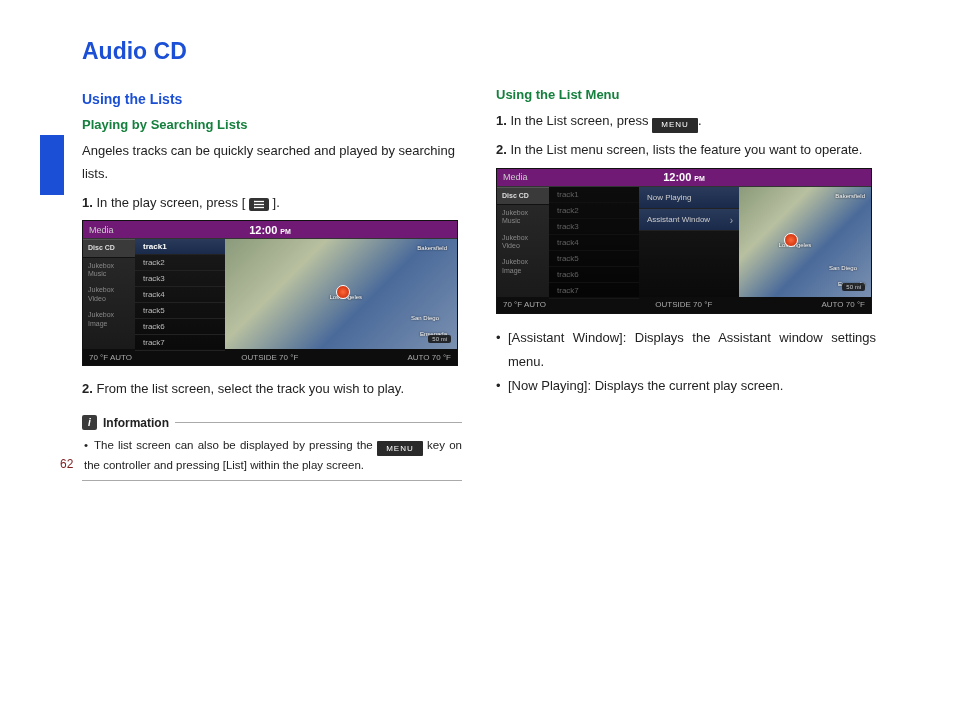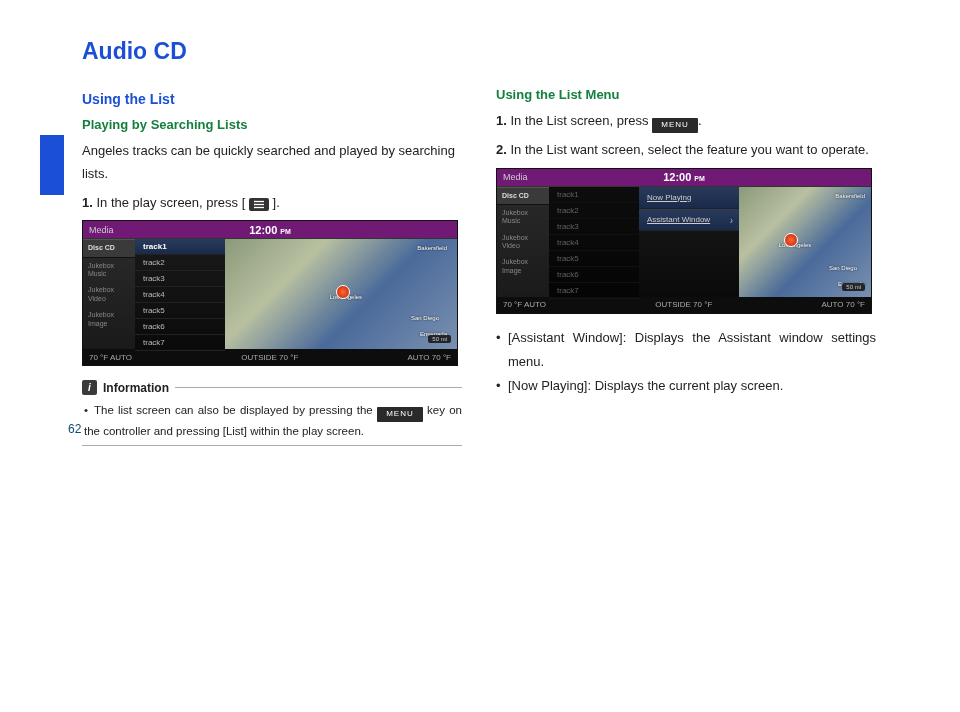--- a/index.html
+++ b/index.html
@@ -23,52 +23,52 @@
 .ss-header .clock { margin: 0 auto; color: #fff; font-weight: bold; font-size: 11px; }
 .ss-header .clock small { font-size: 7px; }
 .ss-body { display: flex; height: 110px; }
 .ss-sidebar { width: 52px; background: linear-gradient(#2a2a2a, #1a1a1a); color: #888; font-size: 7px; display: flex; flex-direction: column; }
 .ss-sidebar .item { padding: 4px 5px; line-height: 1.2; }
 .ss-sidebar .item.active { background: #3a3a3a; color: #ddd; font-weight: bold; border-top: 1px solid #555; border-bottom: 1px solid #111; }
 .ss-tracks { width: 90px; background: linear-gradient(#1a1a1a, #0a0a0a); color: #bbb; font-size: 8px; }
 .ss-tracks .trk { padding: 3px 8px; border-bottom: 1px solid #222; }
 .ss-tracks .trk.active { color: #fff; font-weight: bold; background: linear-gradient(#2a3a5a, #1a2a4a); }
 .ss-menu { width: 100px; background: linear-gradient(#1a1a1a, #0a0a0a); color: #ccc; font-size: 8px; }
-.ss-menu .menu-item { padding: 6px 8px; border-bottom: 1px solid #222; background: linear-gradient(#2a3a5a, #1a2a4a); position: relative; text-decoration: underline; }
+.ss-menu .menu-item { padding: 6px 8px; border-bottom: 1px solid #222; background: linear-gradient(#2a3a5a, #1a2a4a); position: relative; }
 .ss-menu .menu-item.chev::after { content: "›"; position: absolute; right: 6px; color: #aaa; font-size: 10px; }
 .ss-map { flex: 1; background: linear-gradient(135deg, #8a9a7a 0%, #b8c0a0 30%, #4a6a9a 60%, #7a90b0 100%); position: relative; overflow: hidden; }
 .ss-map .city { position: absolute; font-size: 6px; color: #fff; text-shadow: 0 0 2px #000; }
 .ss-map .marker { position: absolute; width: 14px; height: 14px; border-radius: 50%; background: radial-gradient(#ff6a3a, #c02000); border: 1px solid #fff; left: 48%; top: 42%; }
 .ss-map .scale { position: absolute; right: 6px; bottom: 6px; background: rgba(20,20,20,.85); color: #ccc; font-size: 6px; padding: 1px 4px; border-radius: 2px; }
 .ss-footer { display: flex; align-items: center; background: #0d0d0d; color: #aaa; height: 16px; font-size: 8px; padding: 0 6px; justify-content: space-between; }
 .ss-footer span { white-space: nowrap; }
 .info-header { display: flex; align-items: center; gap: 6px; margin: 14px 0 6px 0; }
 .info-badge { display: inline-flex; align-items: center; justify-content: center; width: 15px; height: 15px; background: #3a3a3a; color: #fff; font-style: italic; font-weight: bold; font-size: 10px; border-radius: 2px; }
 .info-title { font-weight: bold; font-size: 12px; }
 .info-line { height: 1px; background: #aaa; flex: 1; }
 .info-body { font-size: 11.5px; line-height: 1.7; text-align: justify; margin-bottom: 4px; padding-left: 2px; }
 .info-body .bullet { display: inline-block; width: 10px; }
 .bottom-line { height: 1px; background: #aaa; margin-top: 4px; }
 .bullet-list { margin: 4px 0; }
 .bullet-list li { list-style: none; line-height: 1.85; text-align: justify; padding-left: 12px; position: relative; }
 .bullet-list li::before { content: "•"; position: absolute; left: 0; }
-.page-num { position: absolute; left: 68px; bottom: 30px; font-size: 12px; color: #0c4a6e; }
+.page-num { position: absolute; left: 60px; bottom: 30px; font-size: 12px; color: #7f1d1d; }
 .watermark { position: absolute; right: 30px; bottom: 30px; font-size: 24px; color: #e6e6e6; font-weight: bold; letter-spacing: 1px; pointer-events: none; }
 </style>
 </head>
 <body>
 
 <div class="page">
   <div class="blue-tab"></div>
 
   <div class="content">
 
     <div class="col">
       <h1>Audio CD</h1>
-      <h2 class="blue">Using the List</h2>
+      <h2 class="blue">Using the Lists</h2>
       <h3 class="black">Playing by Searching Lists</h3>
       <p>Angeles tracks can be quickly searched and played by searching lists.</p>
       <p class="step">
         <b>1.</b><span> In the play screen, press [</span>
         <span class="list-icon">
           <svg viewBox="0 0 12 9">
               <g stroke="#fff" stroke-width="1.3">
                 <line x1="1" y1="1.5" x2="11" y2="1.5"></line>
                 <line x1="1" y1="4.5" x2="11" y2="4.5"></line>
                 <line x1="1" y1="7.5" x2="11" y2="7.5"></line>
@@ -109,20 +109,23 @@
             <div class="scale">50 mi</div>
           </div>
         </div>
         <div class="ss-footer">
           <span>70 °F    AUTO</span>
           <span>OUTSIDE  70 °F</span>
           <span>AUTO    70 °F</span>
         </div>
       </div>
 
+      <p class="step">
+        <b>2.</b><span> From the list screen, select the track you wish to play.</span>
+      </p>
 
       <div class="info-header">
         <span class="info-badge">i</span>
         <span class="info-title">Information</span>
         <span class="info-line"></span>
       </div>
       <div class="info-body">
         <span class="bullet">•</span><span>The list screen can also be displayed by pressing the </span>
         <span class="menu-key">MENU</span>
         <span> key on the controller and pressing [List] within the play screen.</span>
@@ -131,21 +134,21 @@
     </div>
 
     <div class="col">
       <div style="height:49px"></div>
       <h3 class="black">Using the List Menu</h3>
       <p class="step">
         <b>1.</b><span> In the List screen, press </span>
         <span class="menu-key">MENU</span><span>.</span>
       </p>
       <p class="step">
-        <b>2.</b><span> In the List want screen, select the feature you want to operate.</span>
+        <b>2.</b><span> In the List menu screen, lists the feature you want to operate.</span>
       </p>
 
       <div class="screenshot">
         <div class="ss-header">
           <span class="title">Media</span>
           <span class="clock"><span>12:00</span> <small>PM</small></span>
           <span style="flex:0 0 70px"></span>
         </div>
         <div class="ss-body">
           <div class="ss-sidebar">

